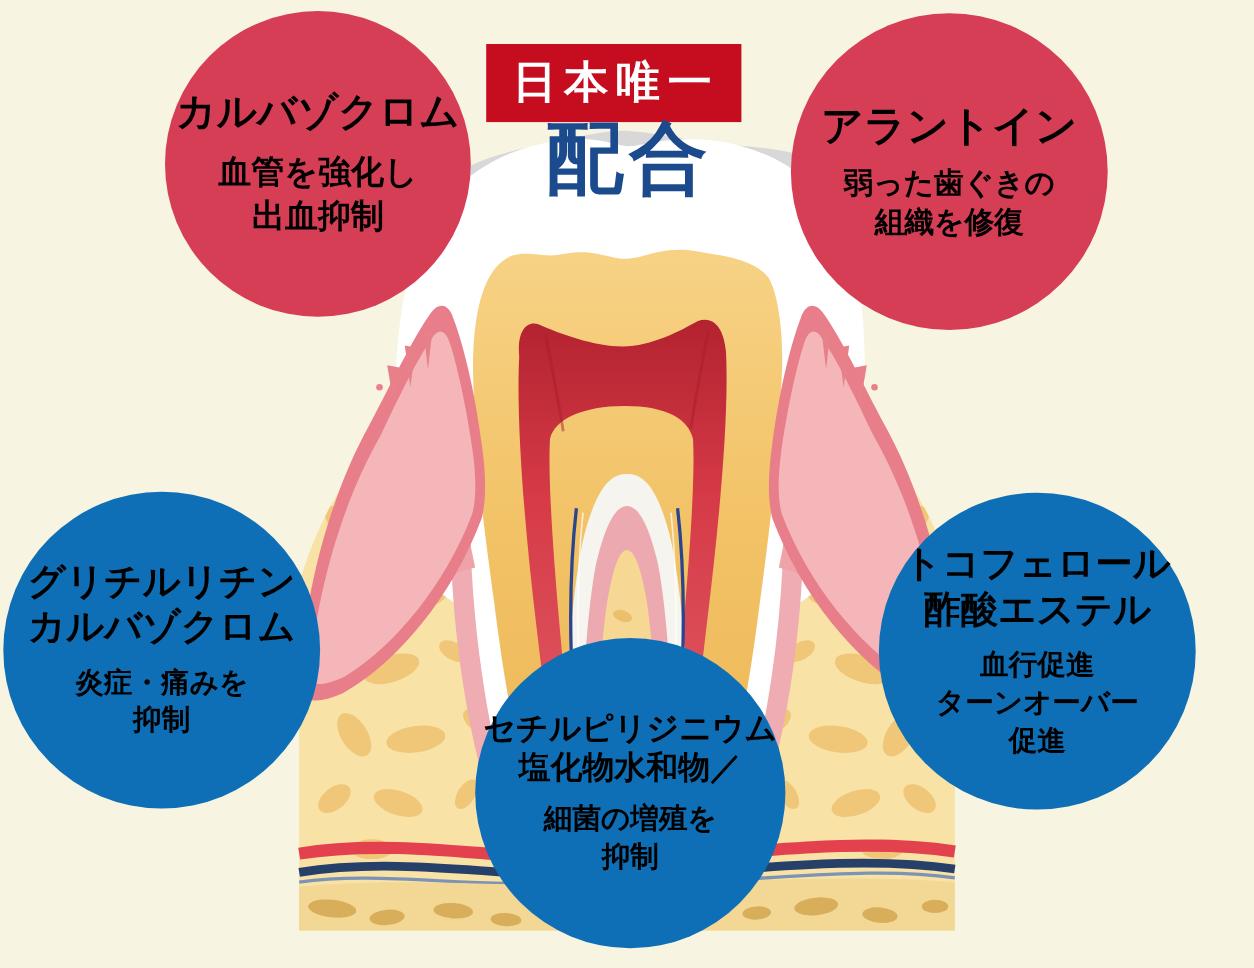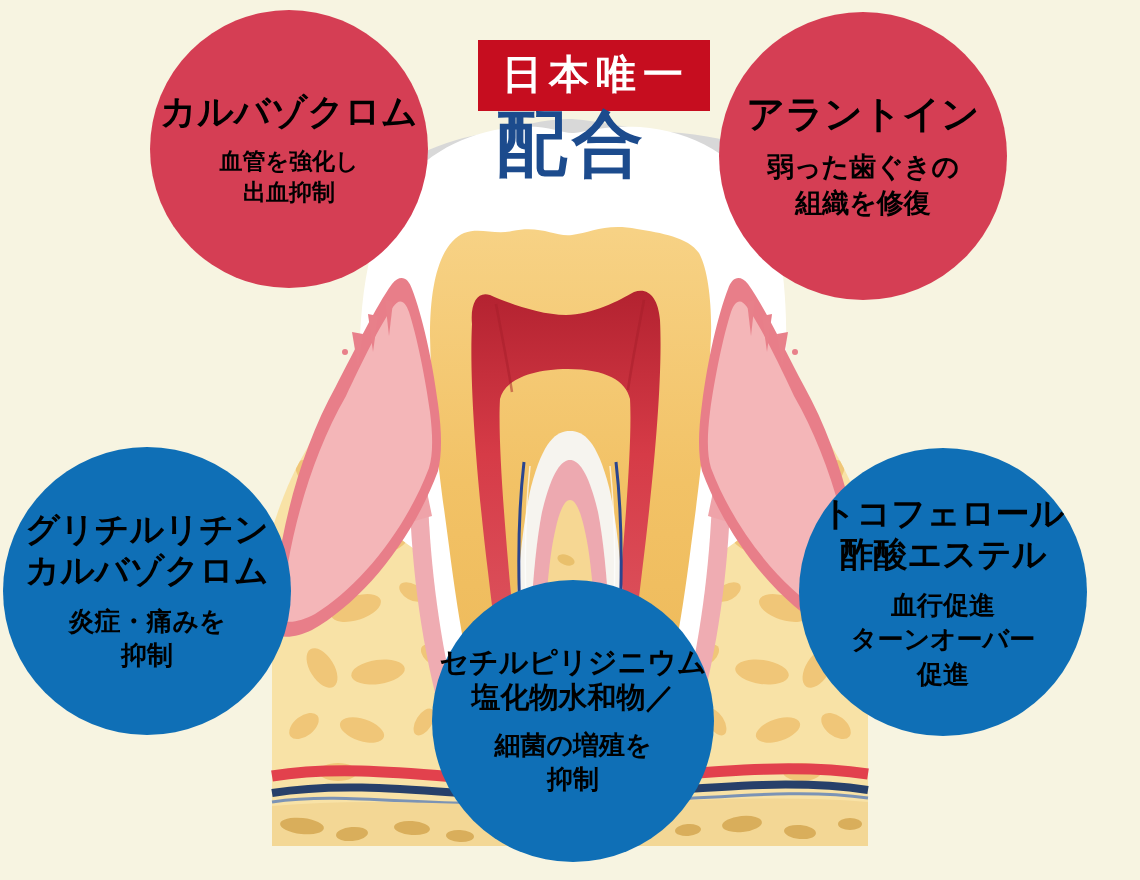--- a/index.html
+++ b/index.html
@@ -11,21 +11,21 @@
     font-family:"DejaVu Sans","Liberation Sans",sans-serif;
   }
   .stage svg.tooth{position:absolute;left:0;top:0;z-index:1;}
 
   
   .badge{
     position:absolute;left:558px;top:40px;transform:translateX(-50%);
     background:var(--badge-red,#c60d1f);color:#fff;
     font-family:"DejaVu Serif","Liberation Serif",serif;
     font-weight:700;font-size:40px;letter-spacing:7px;
-    padding:7px 20px 9px 24px;z-index:3;white-space:nowrap;margin-left:36px;
+    padding:7px 20px 9px 24px;z-index:3;white-space:nowrap;
   }
   .headline{
     position:absolute;left:572px;top:106px;transform:translateX(-50%);
     color:var(--title-navy,#1c4b8d);
     font-family:"DejaVu Serif","Liberation Serif",serif;
     font-weight:700;font-size:71px;letter-spacing:5px;line-height:1.05;
     z-index:3;white-space:nowrap;
   }
 
   
@@ -42,21 +42,21 @@
   }
   .b-desc{
     font-family:"DejaVu Sans","Liberation Sans",sans-serif;
     font-weight:700;line-height:1.33;margin-top:12px;white-space:nowrap;
   }
   .b0{left:150px;top:10px;width:278px;height:278px;}
   .b1{left:719px;top:12px;width:288px;height:288px;}
   .b2{left:3px;top:447px;width:288px;height:288px;}
   .b3{left:799px;top:448px;width:288px;height:288px;}
   .b4{left:432px;top:580px;width:282px;height:282px;}
-  .b0 .b-title{font-size:36px}.b0 .b-desc{font-size:23px}
+  .b0 .b-title{font-size:36px}.b0 .b-desc{font-size:30px}
   .b1 .b-title{font-size:38px}.b1 .b-desc{font-size:27px}
   .b2 .b-title{font-size:34px}.b2 .b-desc{font-size:26px}
   .b3 .b-title{font-size:34px}.b3 .b-desc{font-size:26px}
   .b4 .b-title{font-size:29px}.b4 .b-desc{font-size:26px}
 </style>
 </head>
 <body>
 
 <div class="stage">
 

